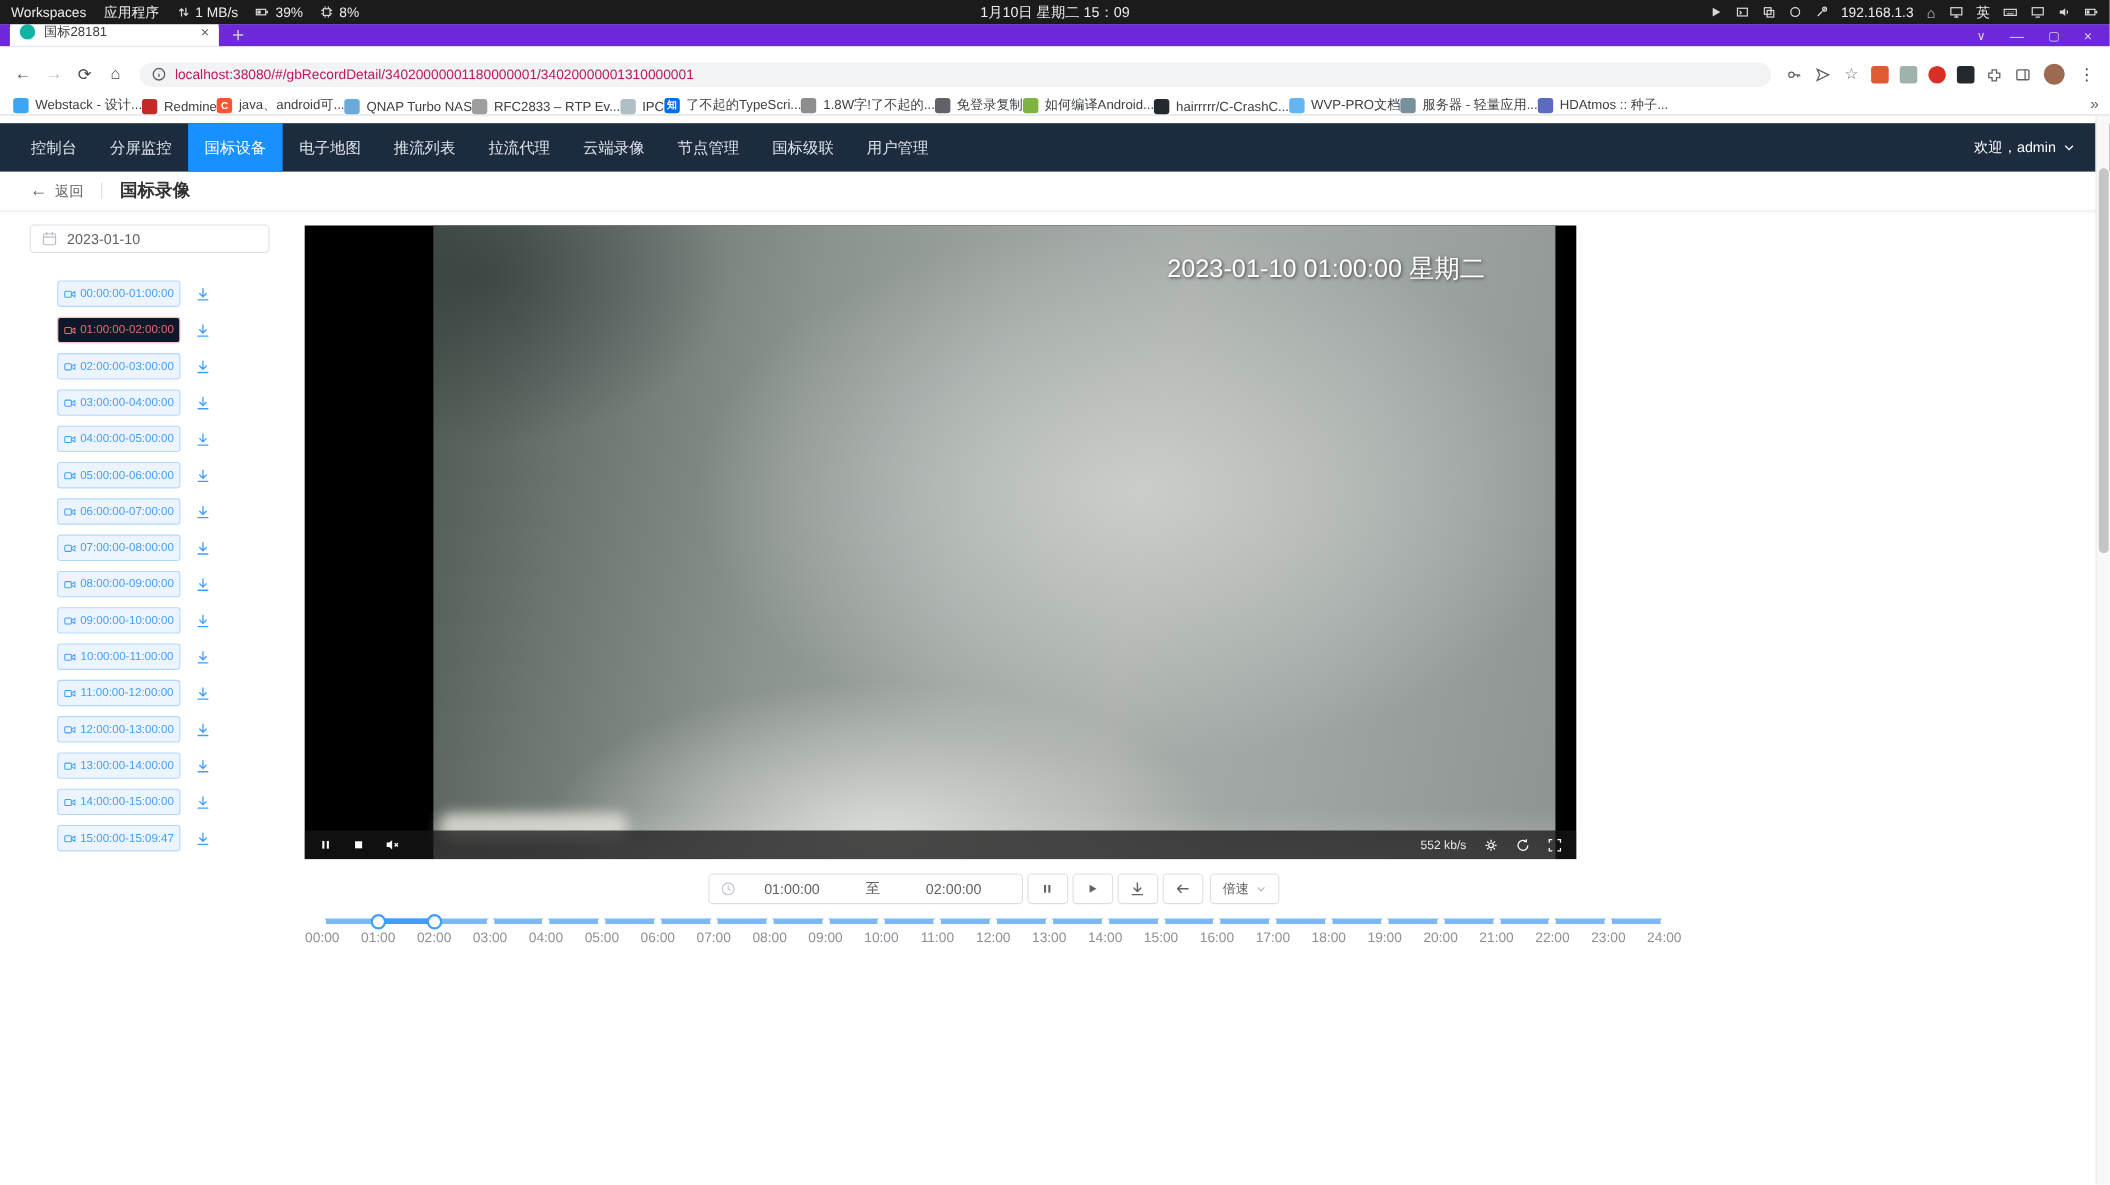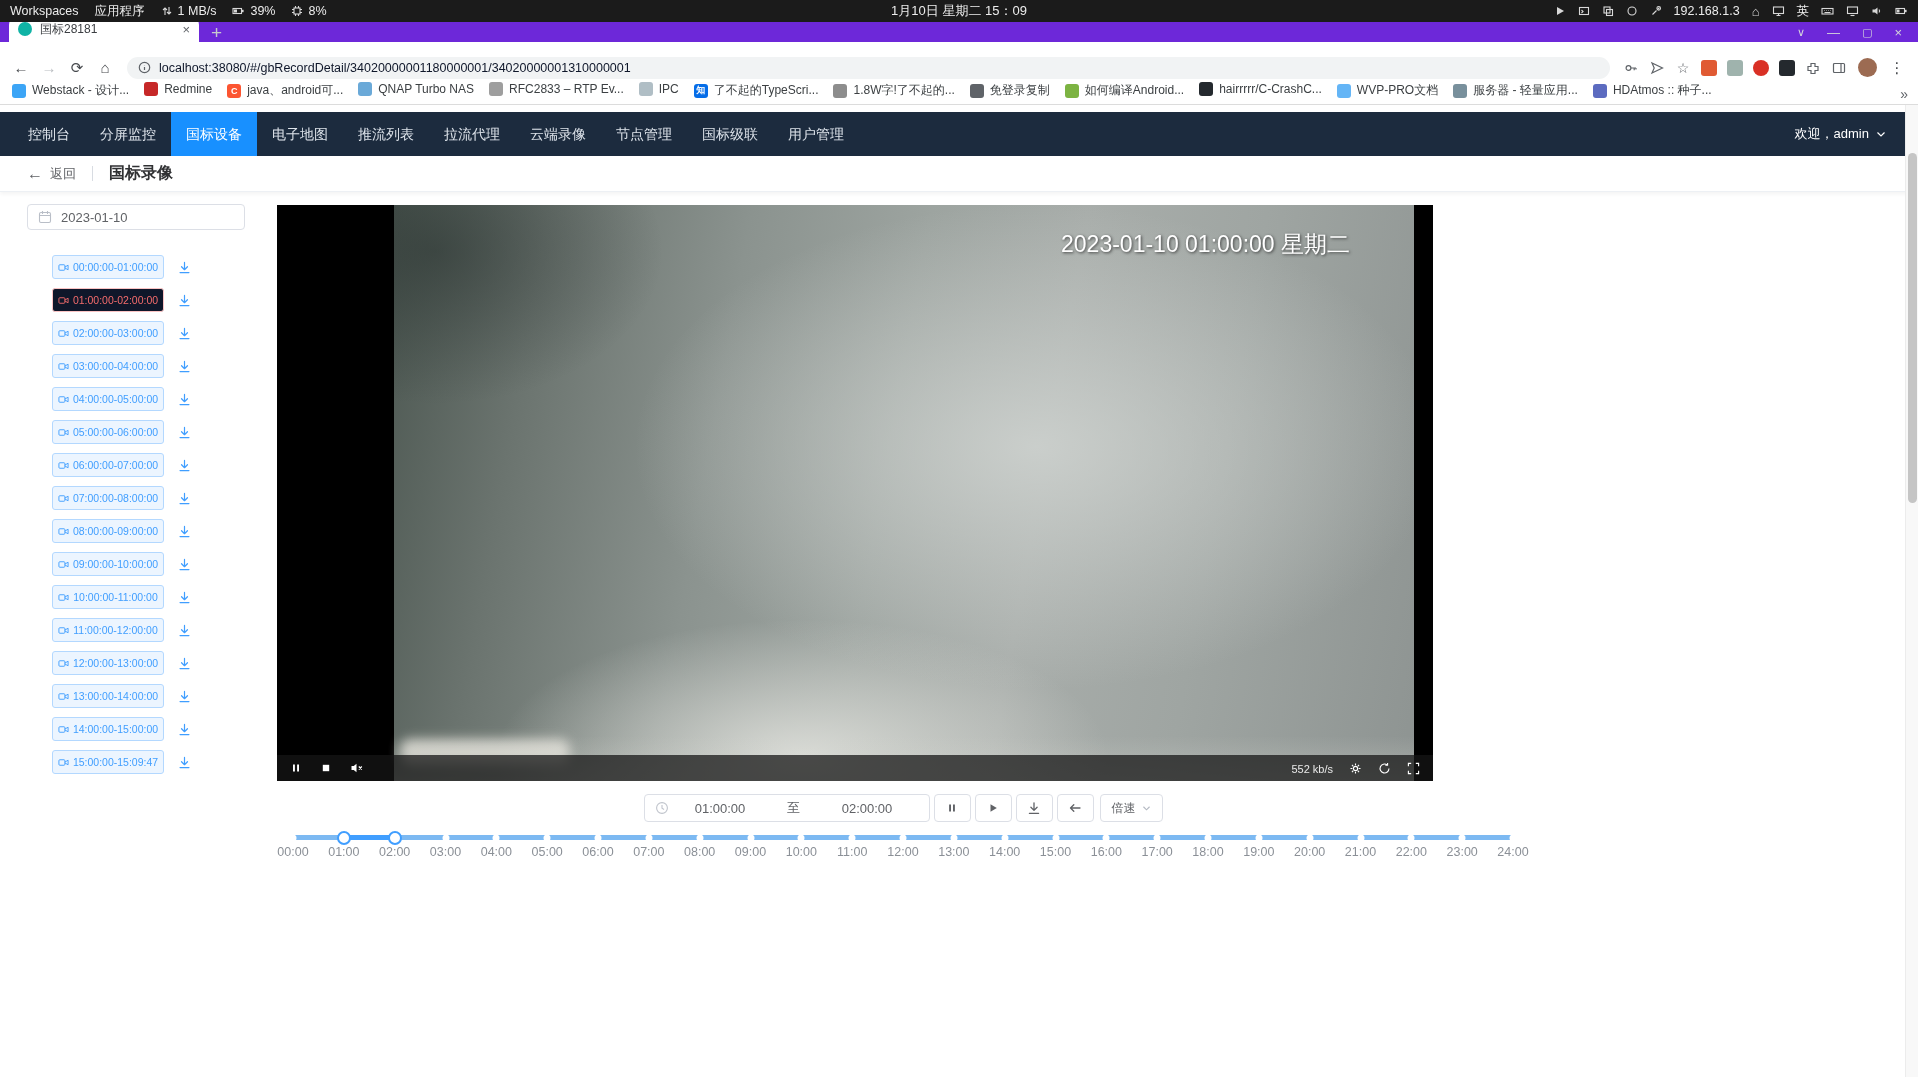--- a/index.html
+++ b/index.html
@@ -31,30 +31,30 @@
                   color:#d5d7da; padding-right:16px; font-size:13px; }
   .win-controls .sm { font-size:11px; }
 
   
   .addrbar { position:absolute; top:53px; left:0; right:0; height:29px; background:#fff;
              display:flex; align-items:center; padding:0 8px; gap:2px; z-index:48; }
   .nav-ico { width:26px; text-align:center; font-size:15px; color:#46494d; }
   .nav-ico.disabled { color:#b9bdc1; }
   .urlbox { flex:1; height:22px; background:#f1f3f4; border-radius:11px; margin:0 7px;
             display:flex; align-items:center; padding:0 11px; gap:8px; min-width:0; }
-  .url-text { font-size:12.5px; color:#0f172a; white-space:nowrap; overflow:hidden; }
+  .url-text { font-size:12.5px; color:#be185d; white-space:nowrap; overflow:hidden; }
   .gi { stroke:#5f6368; fill:none; stroke-width:1.2; }
   .addr-ico { width:24px; display:flex; justify-content:center; color:#5f6368; font-size:14px; }
   .ext-ico { width:16px; height:16px; border-radius:3px; margin:0 4px; flex:none; }
   .e1 { background:#e05a33; } .e2 { background:#9fb3ad; } .e3 { background:#d93025; border-radius:50%; } .e4 { background:#24292e; }
   .avatar { width:19px; height:19px; border-radius:50%; background:#9c6b52; margin:0 5px; flex:none; }
 
   
   .bookmarks { position:absolute; top:82px; left:0; right:0; height:23px; background:#fff;
-               border-bottom:1px solid #dcdcdc; display:flex; align-items:flex-start; gap:15px;
+               border-bottom:1px solid #dcdcdc; display:flex; align-items:flex-end; 
                padding:0 12px; font-size:12px; color:#3c4043; overflow:hidden; z-index:47; }
   .bm { display:flex; align-items:center; gap:6px; flex:none; }
   .bm-ico { width:14px; height:14px; border-radius:3px; color:#fff; font-size:9px; font-weight:bold;
             display:flex; align-items:center; justify-content:center; flex:none; }
   .bm-label { white-space:nowrap; }
   .bm-more { margin-left:auto; color:#5f6368; font-size:14px; padding-right:4px; }
 
   
   .appnav { position:absolute; top:112px; left:0; right:0; height:44px; background:#1c2b3e; z-index:10; }
   .nav-items { display:flex; height:100%; padding-left:13px; }

